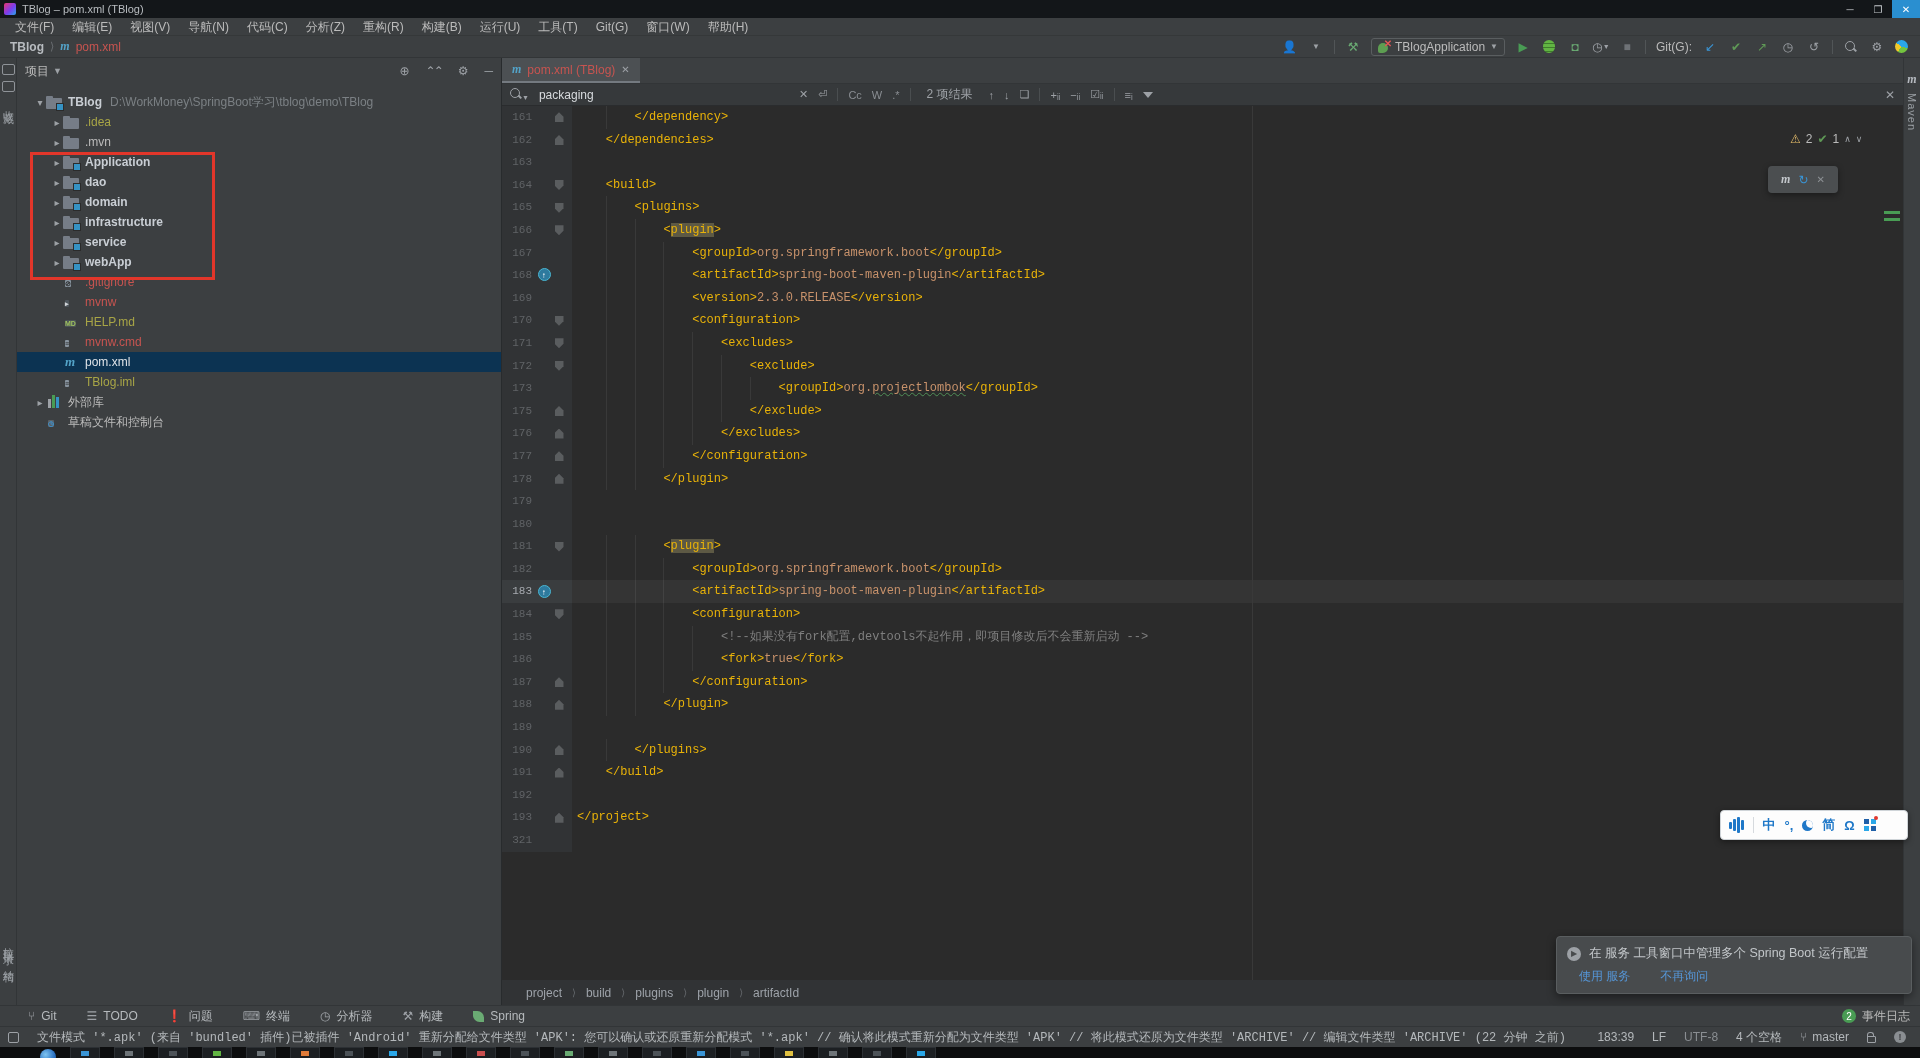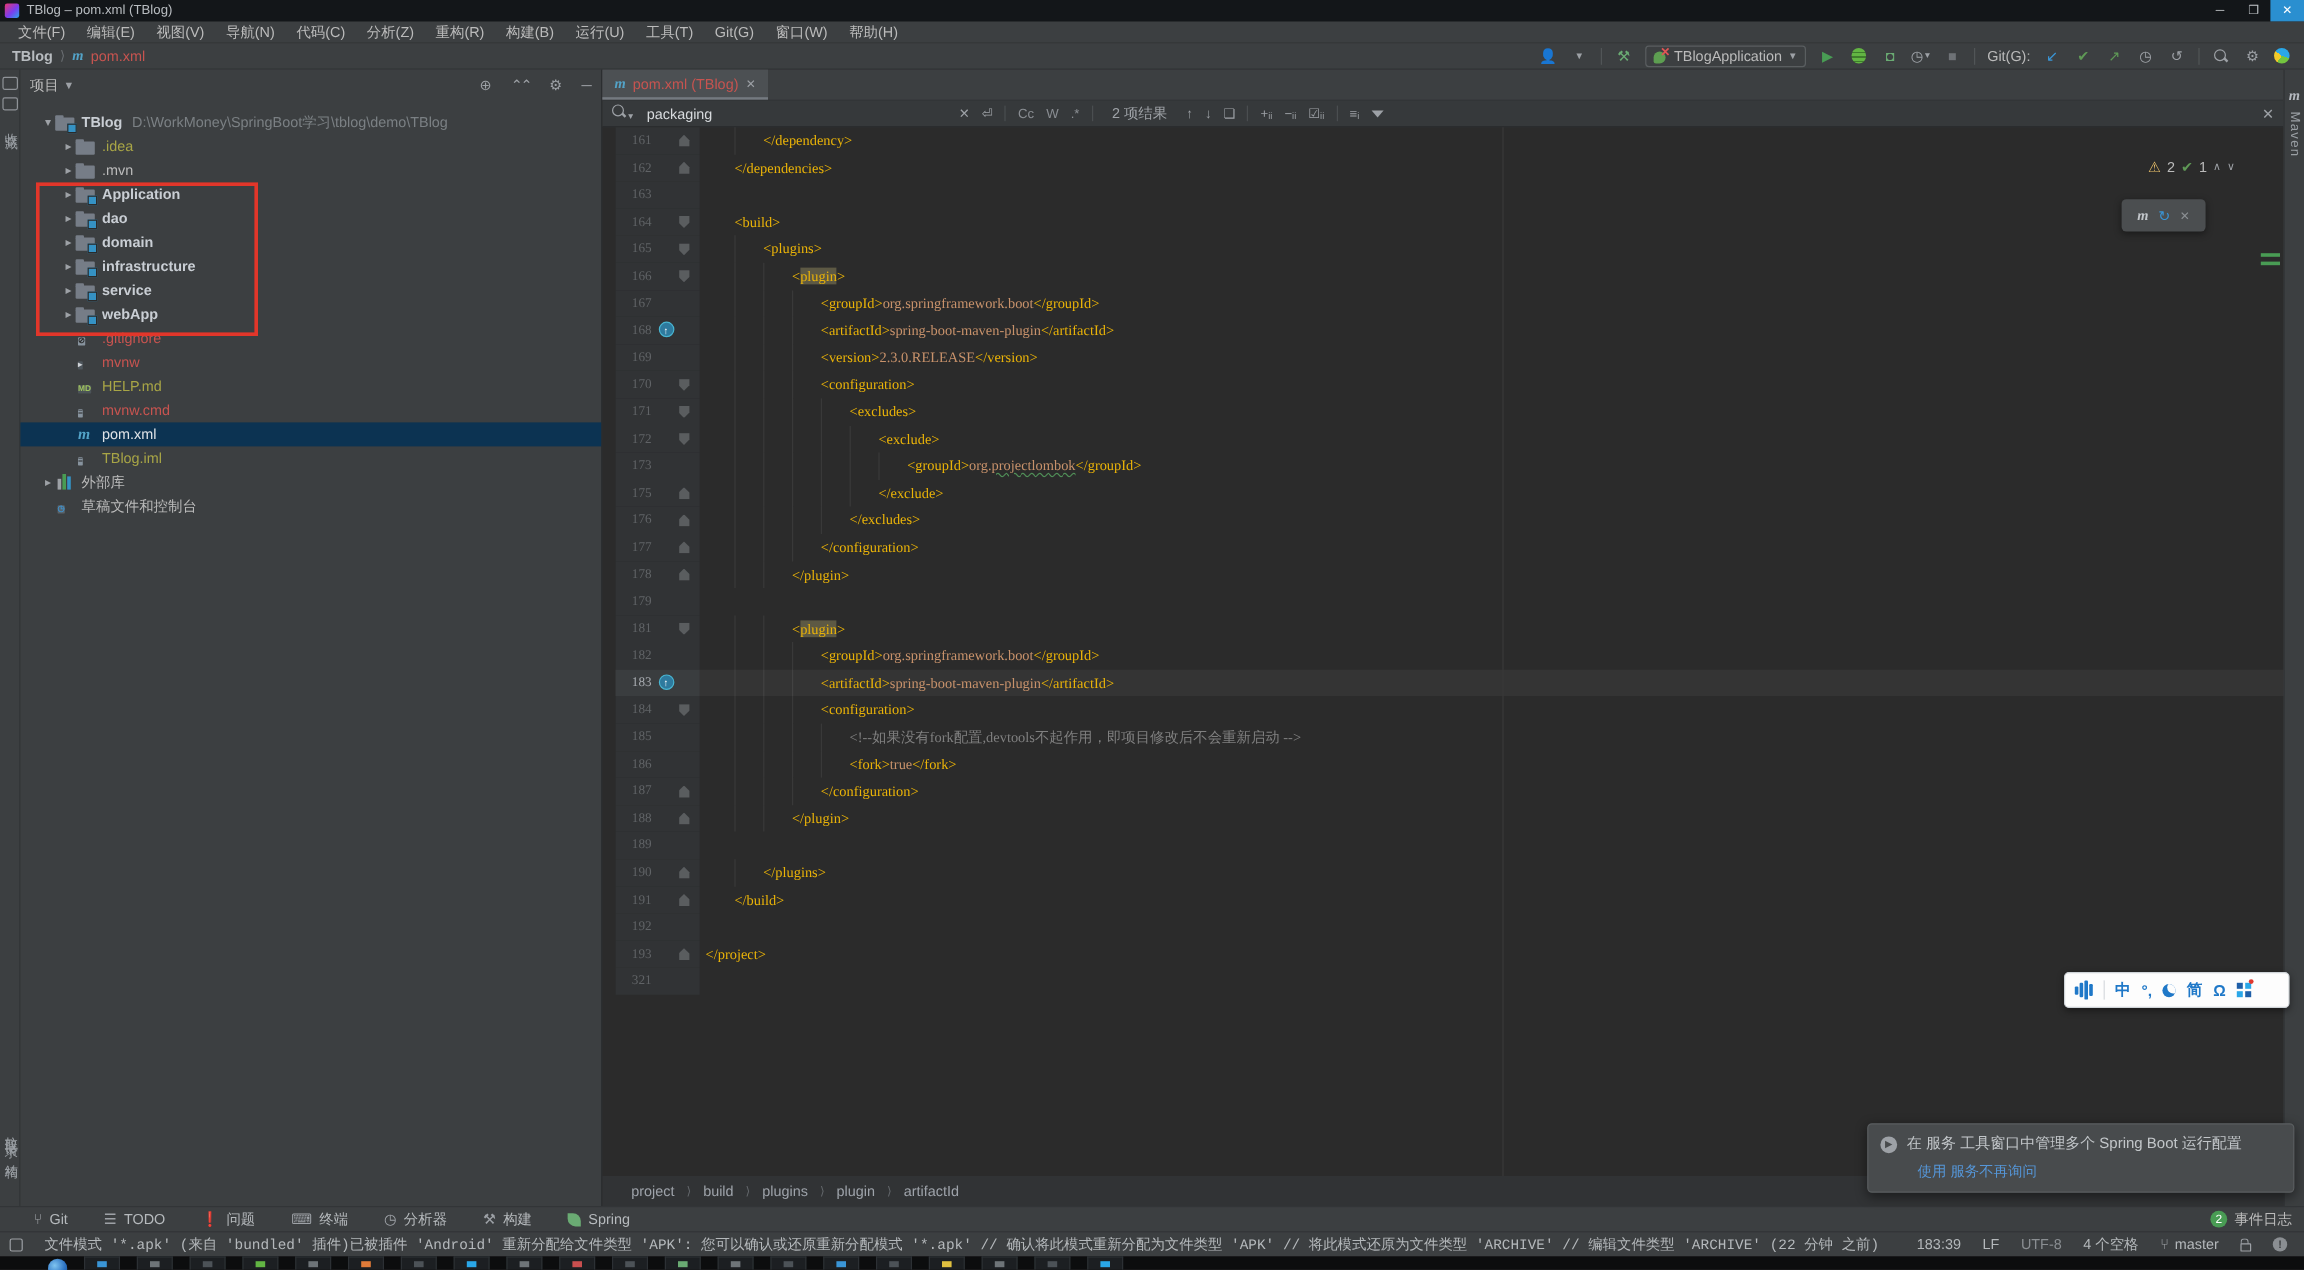--- a/index.html
+++ b/index.html
@@ -85,21 +85,21 @@
   #searchbar { position:absolute; left:0; top:26px; width:100%; height:22px; background:#36393b; border-bottom:1px solid #2a2c2e; display:flex; align-items:center; gap:10px; padding:0 8px; color:#8a8e93; }
   #search-query { color:#d8dbde; width:250px; }
   .sopt { font-size:11px; }
   .sdiv { width:1px; height:13px; background:#4a4e50; }
   #search-results { color:#9fa3a8; margin:0 6px; }
   .sico { font-size:11px; color:#9da1a6; }
   .funnel { width:0; height:0; border-left:5px solid transparent; border-right:5px solid transparent; border-top:6px solid #9da1a6; position:relative; }
   #search-close { margin-left:auto; color:#9da1a6; }
 
   
-  #code { position:absolute; left:11px; top:48px; width:100%; height:874px; font-family:Liberation Serif, serif; font-size:12px; }
+  #code { position:absolute; left:0; top:48px; width:100%; height:874px; font-family:Liberation Mono, monospace; font-size:12px; }
   .line { display:flex; height:22.6px; line-height:22.6px; }
   .gut { width:70px; flex:none; background:#313335; display:flex; align-items:center; }
   .line.current { background:#343434; } .line.current .gut { background:#3a3d3f; }
   .ln { width:30px; text-align:right; color:#606366; font-size:11px; flex:none; }
   .line.current .ln { color:#a7abb0; }
   .gicon { width:16px; margin-left:4px; flex:none; text-align:center; }
   .gicon.mvn { color:#fff; font-size:8px; line-height:13px; }
   .gicon.mvn span { display:inline-block; width:13px; height:13px; border-radius:50%; background:#2e7a9e; border:1px solid #49b6d2; }
   .foldc { width:14px; flex:none; display:flex; justify-content:center; }
   .fmark { width:9px; height:10px; background:#5a5d5f; }
@@ -153,21 +153,21 @@
   
   #taskbar { left:0; top:1047px; width:1920px; height:11px; background:#0c0d0e; display:flex; align-items:flex-start; gap:14px; padding-left:40px; }
   #start-orb { width:16px; height:16px; border-radius:50%; margin-top:2px; background:radial-gradient(circle at 35% 35%, #7ec4f0, #2b71c2 60%, #174a86); }
   .tb-app { width:30px; height:11px; background:#1c1f22; border:1px solid #2c3034; border-bottom:none; display:flex; justify-content:center; }
   .tb-glyph { width:8px; height:5px; margin-top:3px; }
 
   
   #notification { left:1556px; top:936px; width:356px; height:58px; background:#484b4d; border:1px solid #5a5e60; border-radius:4px; box-shadow:0 3px 10px rgba(0,0,0,.45); z-index:50; padding:8px 10px; }
   #notif-row1 { display:flex; align-items:center; gap:8px; color:#c2c6c9; font-size:12.5px; }
   .notif-ico { width:14px; height:14px; border-radius:50%; background:#9da1a6; color:#484b4d; font-size:8px; display:flex; align-items:center; justify-content:center; flex:none; }
-  #notif-actions { margin-left:31px; margin-top:6px; display:flex; }
+  #notif-actions { margin-left:12px; margin-top:6px; display:flex; gap:30px; }
   #notif-actions span { color:#5596d8; }
 
   
   #imebar { left:1720px; top:810px; width:188px; height:30px; background:#fdfdfd; border:1px solid #cfd4d8; border-radius:4px; box-shadow:0 2px 6px rgba(0,0,0,.4); z-index:60; display:flex; align-items:center; gap:9px; padding:0 8px; color:#1f78c8; font-weight:bold; font-size:13px; }
   #ime-logo { display:flex; align-items:center; gap:1.5px; }
   #ime-logo i { width:2.5px; background:#1f78c8; border-radius:1px; }
   #ime-div { width:1px; height:16px; background:#d6dade; }
   .moon { width:11px; height:11px; border-radius:50%; background:#1f78c8; position:relative; overflow:hidden; }
   .moon::after { content:""; position:absolute; left:4px; top:-2px; width:10px; height:10px; border-radius:50%; background:#fdfdfd; }
   .ime-grid { position:relative; width:12px; height:12px; }
@@ -562,20 +562,28 @@
       <div class="line">
         <div class="gut">
           <span class="ln">179</span>
           <span class="gicon"></span>
           <span class="foldc"></span>
         </div>
         <div class="codetext"><span class="ig"></span></div>
       </div>
       <div class="line">
         <div class="gut">
+          <span class="ln">180</span>
+          <span class="gicon"></span>
+          <span class="foldc"></span>
+        </div>
+        <div class="codetext"><span class="ig"></span></div>
+      </div>
+      <div class="line">
+        <div class="gut">
           <span class="ln">181</span>
           <span class="gicon"></span>
           <span class="foldc">
             <span class="fmark start"></span>
           </span>
         </div>
         <div class="codetext"><span class="ig"></span><span class="ig g"></span><span class="ig g"></span><span class="xtag">&lt;</span><span class="xtag match">plugin</span><span class="xtag">&gt;</span></div>
       </div>
       <div class="line">
         <div class="gut">

